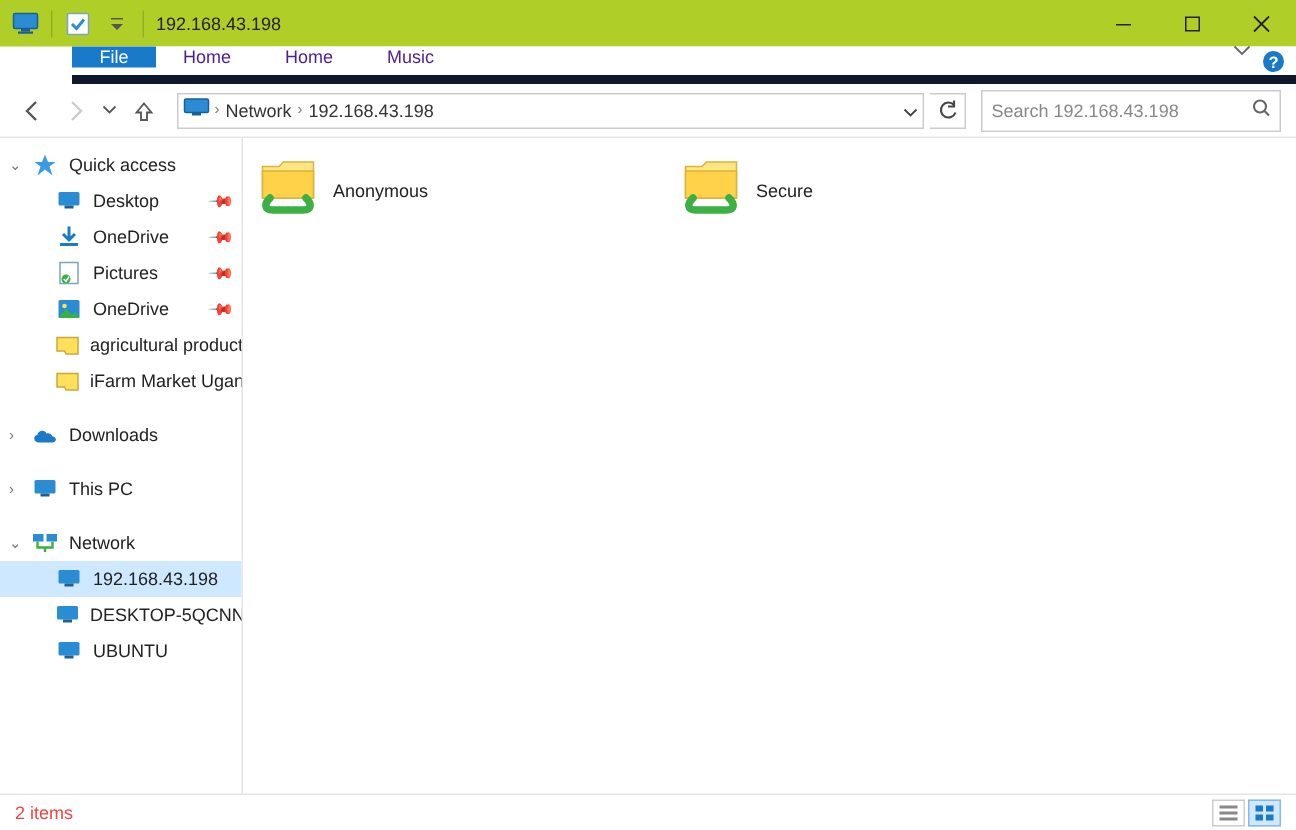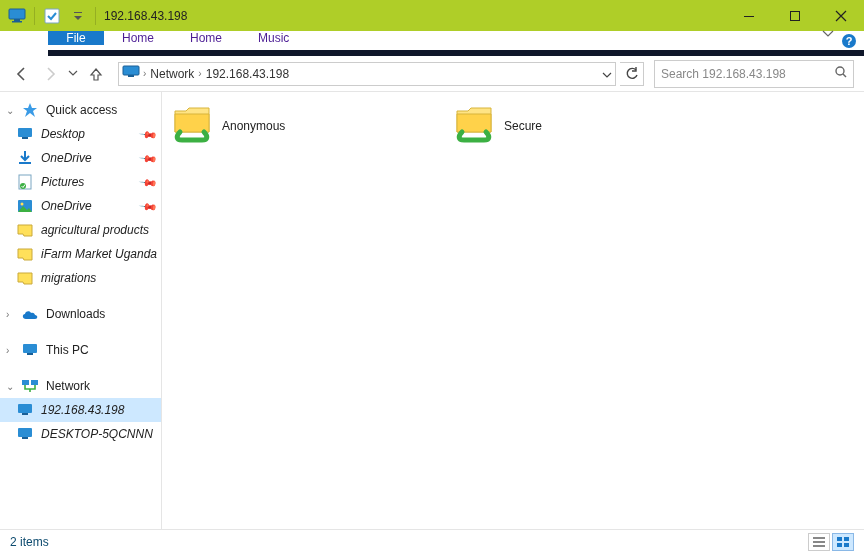--- a/index.html
+++ b/index.html
@@ -37,32 +37,32 @@
   .searchbox .placeholder { flex:1; }
   .searchbox .sicon { color:#555; }
 
   
   .body { position:absolute; top:92px; bottom:24px; left:0; right:0; display:flex; }
   .sidebar { width:162px; border-right:1px solid #e5e5e5; padding: 6px 0; overflow:hidden; font-size:12px; }
   .sidebar .group { margin-bottom: 12px; }
   .sidebar .item { height:24px; display:flex; align-items:center; padding-left: 18px; gap:8px; color:#222; position:relative; white-space:nowrap; }
   .sidebar .item.head { padding-left: 22px; }
   .sidebar .item.head .caret { position:absolute; left:6px; color:#777; font-size:10px; }
-  .sidebar .item.child { padding-left: 17px; font-style: italic; }
+  .sidebar .item.child { padding-left: 38px; }
   .sidebar .item.selected { background:#cde8ff; }
   .sidebar .pin { margin-left:auto; margin-right:6px; color:#888; font-size:11px; transform: rotate(45deg); }
   .sidebar .ico { width:16px; height:16px; display:flex; align-items:center; justify-content:center; }
 
   
   .content { flex:1; padding: 14px 10px; display:flex; align-items:flex-start; gap: 32px; }
   .share-item { display:flex; align-items:center; gap:10px; width:250px; }
   .share-item .label { font-size:12px; color:#222; }
 
   
-  .statusbar { position:absolute; bottom:0; left:0; right:0; height:24px; border-top:1px solid #e5e5e5; display:flex; align-items:center; padding:0 10px; font-size:12px; color:#0c4a6e; }
+  .statusbar { position:absolute; bottom:0; left:0; right:0; height:24px; border-top:1px solid #e5e5e5; display:flex; align-items:center; padding:0 10px; font-size:12px; color:#ef4444; }
   .statusbar .views { margin-left:auto; display:flex; gap:2px; }
   .statusbar .viewbtn { width:22px; height:18px; border:1px solid #ccc; display:flex; align-items:center; justify-content:center; color:#666; }
   .statusbar .viewbtn.active { background:#cde8ff; border-color:#8ab8e6; color:#1979ca; }
 
   
   svg { overflow: visible; }
 </style>
 </head>
 <body>
 
@@ -249,28 +249,20 @@
         <span>agricultural products</span>
       </div>
       <div class="item child">
         <span class="ico">
             <svg width="14" height="11">
               <path d="M0 2 L5 2 L6 0 L14 0 L14 11 L0 11 Z" fill="#ffe05a" stroke="#caa93a" transform="scale(1,-1) translate(0,-11)"></path>
             </svg>
           </span>
         <span>iFarm Market Uganda</span>
       </div>
-      <div class="item child">
-        <span class="ico">
-            <svg width="14" height="11">
-              <path d="M0 2 L5 2 L6 0 L14 0 L14 11 L0 11 Z" fill="#ffe05a" stroke="#caa93a" transform="scale(1,-1) translate(0,-11)"></path>
-            </svg>
-          </span>
-        <span>migrations</span>
-      </div>
     </div>
 
     <div class="group">
       <div class="item head">
         <span class="caret">›</span>
         <span class="ico">
             <svg width="16" height="10">
               <path d="M4 10 C0 10 0 5 3 5 C3 2 8 1 9 4 C12 3 13 6 13 6 C16 6 16 10 13 10 Z" fill="#1979ca"></path>
             </svg>
           </span>
@@ -313,20 +305,29 @@
         <span>192.168.43.198</span>
       </div>
       <div class="item child">
         <span class="ico">
             <svg width="14" height="12">
               <rect width="14" height="9" fill="#2a8dd4" rx="1"></rect>
               <rect x="4" y="9" width="6" height="2" fill="#1a5f96"></rect>
             </svg>
           </span>
         <span>DESKTOP-5QCNNN</span>
+      </div>
+      <div class="item child">
+        <span class="ico">
+            <svg width="14" height="12">
+              <rect width="14" height="9" fill="#2a8dd4" rx="1"></rect>
+              <rect x="4" y="9" width="6" height="2" fill="#1a5f96"></rect>
+            </svg>
+          </span>
+        <span>UBUNTU</span>
       </div>
     </div>
 
   </div>
 
   <div class="content">
     <div class="share-item">
       <span>
         <svg width="40" height="36">
           <path d="M3 5 L14 5 L17 2 L37 2 L37 26 L3 26 Z" fill="#ffe484" stroke="#d8b43a"></path>

